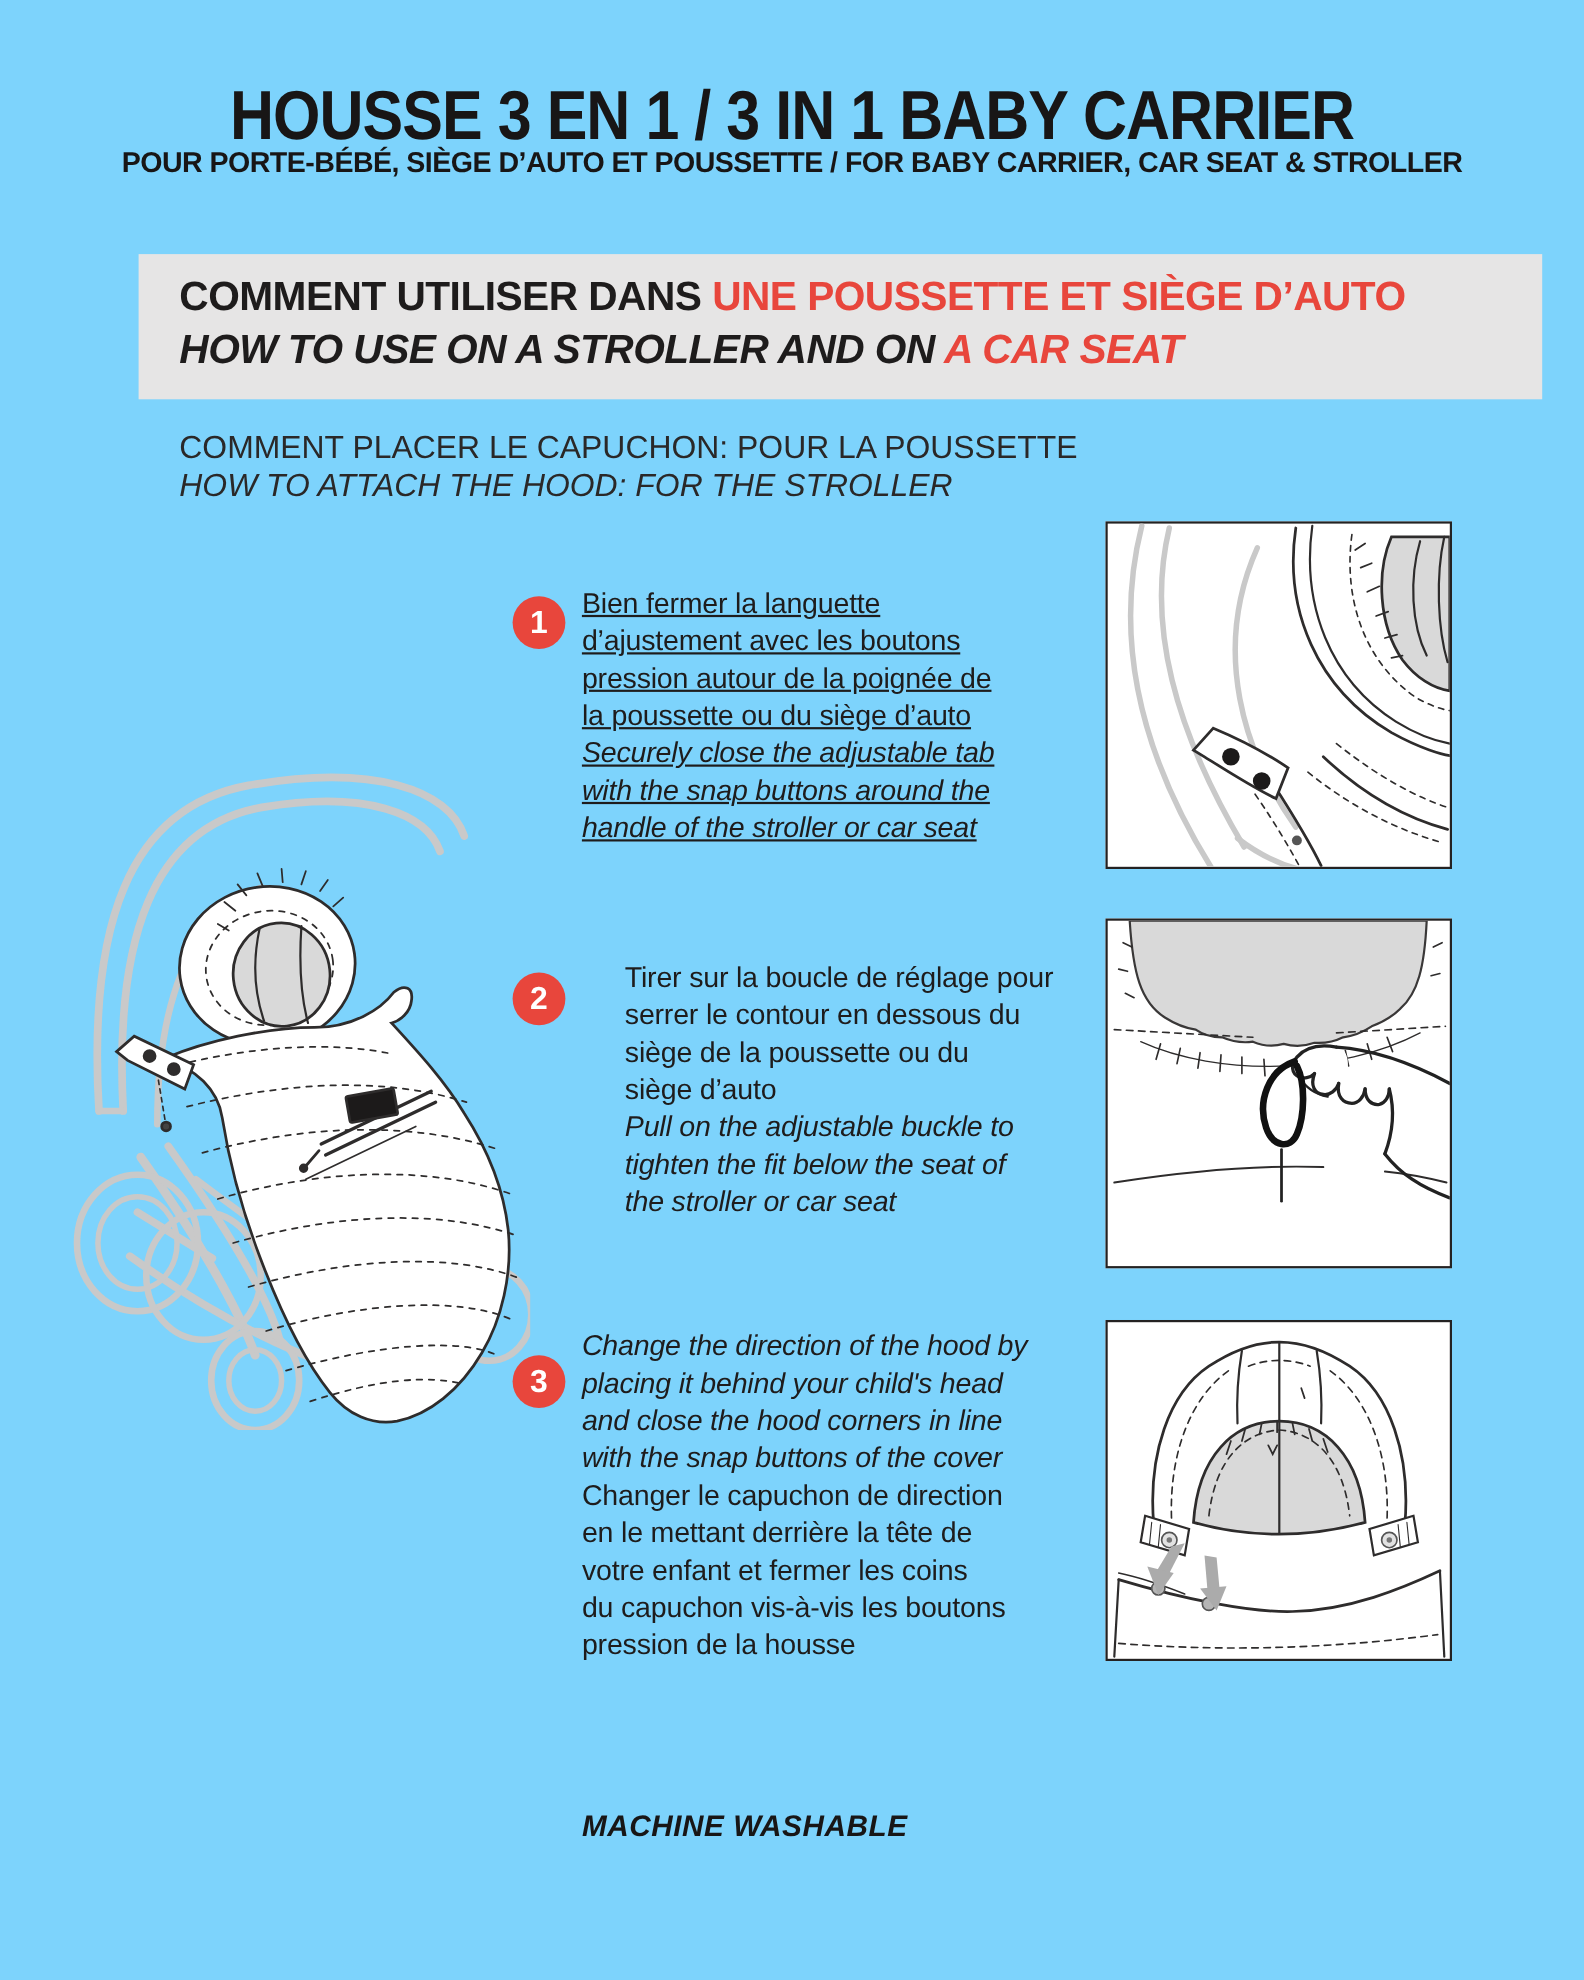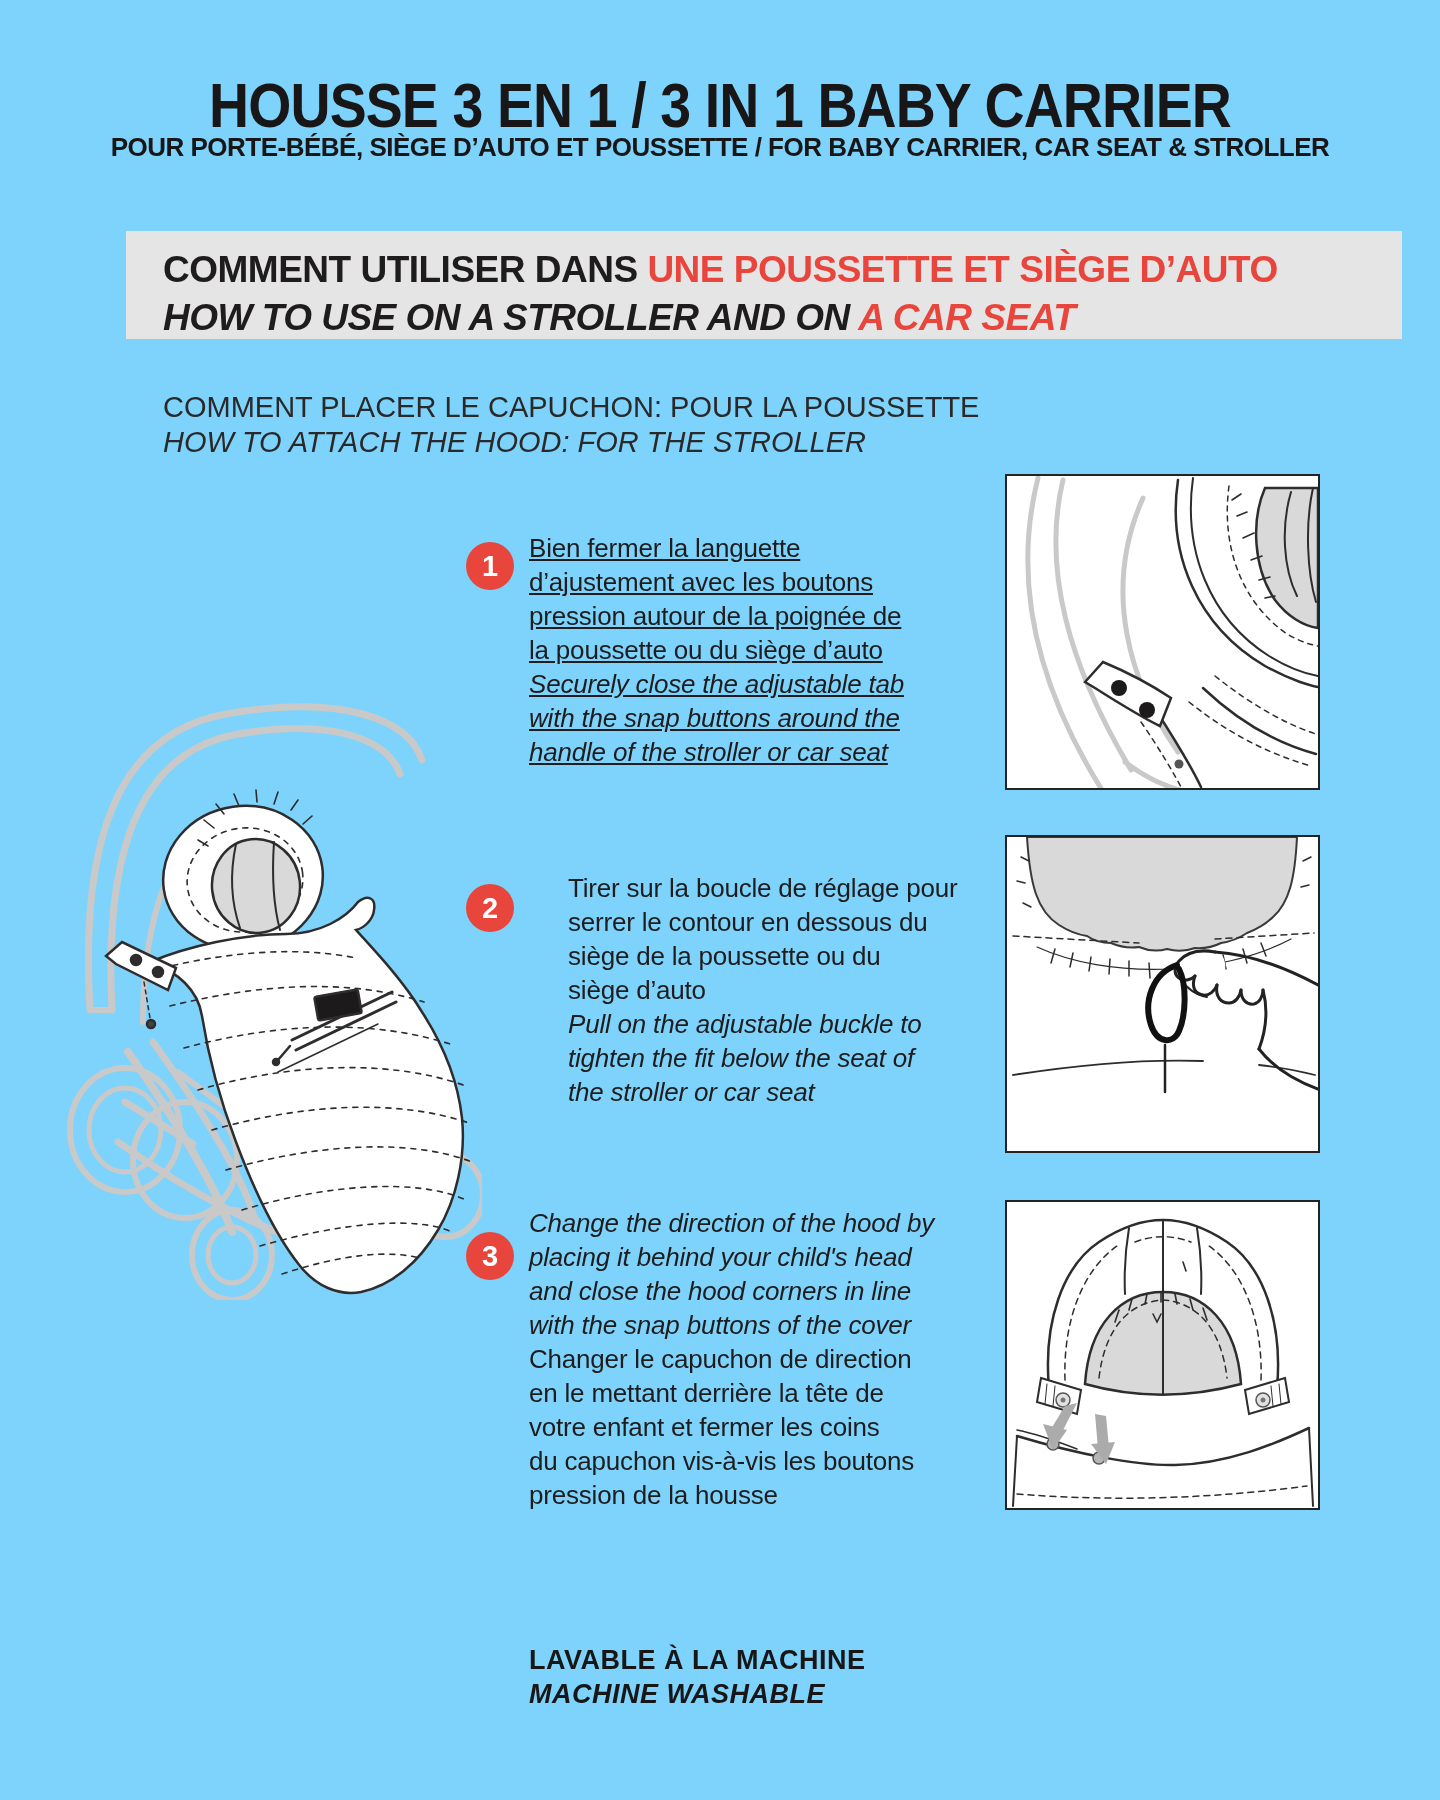--- a/index.html
+++ b/index.html
@@ -6,21 +6,21 @@
   .page{position:relative;width:1440px;height:1800px;background:#7dd3fc;overflow:hidden;
         font-family:"Liberation Sans",sans-serif;color:#1e1c1c;}
   .abs{position:absolute;}
   
   .title{top:74px;left:0;width:1440px;text-align:center;font-size:63px;font-weight:bold;
          letter-spacing:-1px;white-space:nowrap;transform:scaleX(0.88);transform-origin:center;
          color:#181616;line-height:62px;}
   .subtitle{top:132px;left:0;width:1440px;text-align:center;font-size:26px;font-weight:bold;
             letter-spacing:-0.5px;white-space:nowrap;color:#181616;}
   
-  .banner{top:231px;left:126px;width:1276px;height:108px;background:#e6e5e5;
+  .banner{top:231px;left:126px;width:1276px;height:132px;background:#e6e5e5;
           padding:0;box-sizing:border-box;}
   .banner-line{position:absolute;left:37px;white-space:nowrap;font-size:37px;font-weight:bold;
                letter-spacing:-0.5px;}
   .banner-line1{top:18px;}
   .banner-line2{top:66px;font-style:italic;}
   .txt-black{color:#1e1c1c;}
   .txt-red{color:#e8463c;}
   
   .section-head{top:390px;left:163px;font-size:29px;line-height:35px;color:#2a2828;
                 letter-spacing:0;}
@@ -309,17 +309,16 @@
       <g fill="#ababab" stroke="none">
         <path d="M58,204 L70,201 L54,232 L44,227 Z"></path>
         <polygon points="36,222 60,228 46,248"></polygon>
         <path d="M88,212 L99,214 L102,246 L91,247 Z"></path>
         <polygon points="84,242 108,240 99,262"></polygon>
       </g>
     </svg>
   </div>
 
   <div class="abs footer">
-    <div>LAVABLE À LA MACHINE</div>
     <div class="en-text">MACHINE WASHABLE</div>
   </div>
 
 </div>
 
 </body></html>

